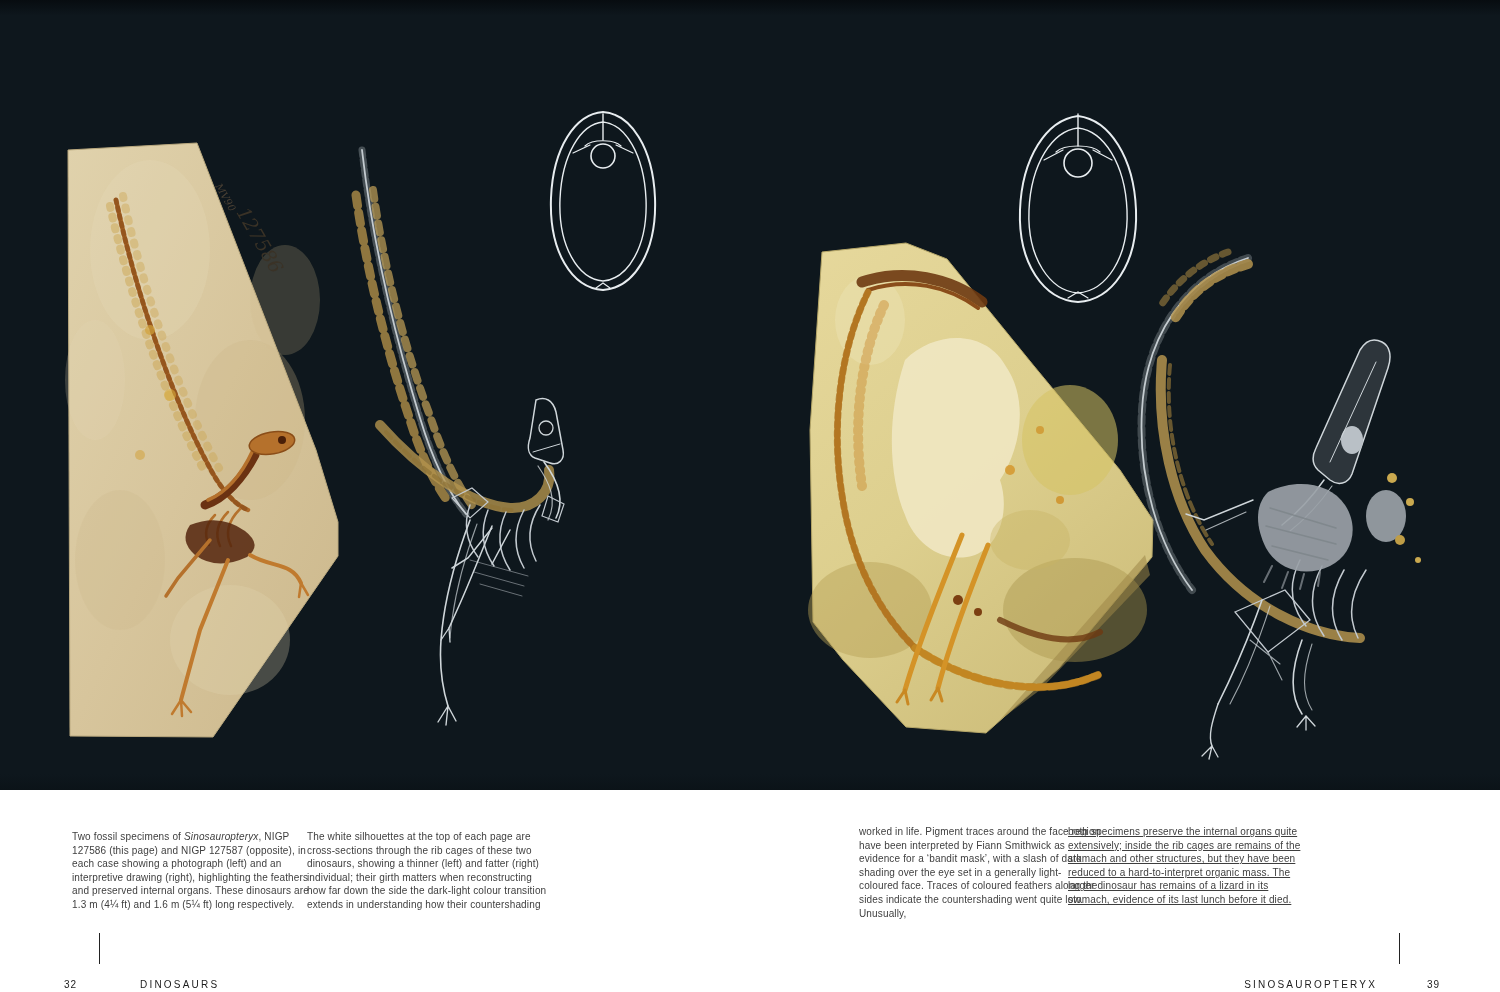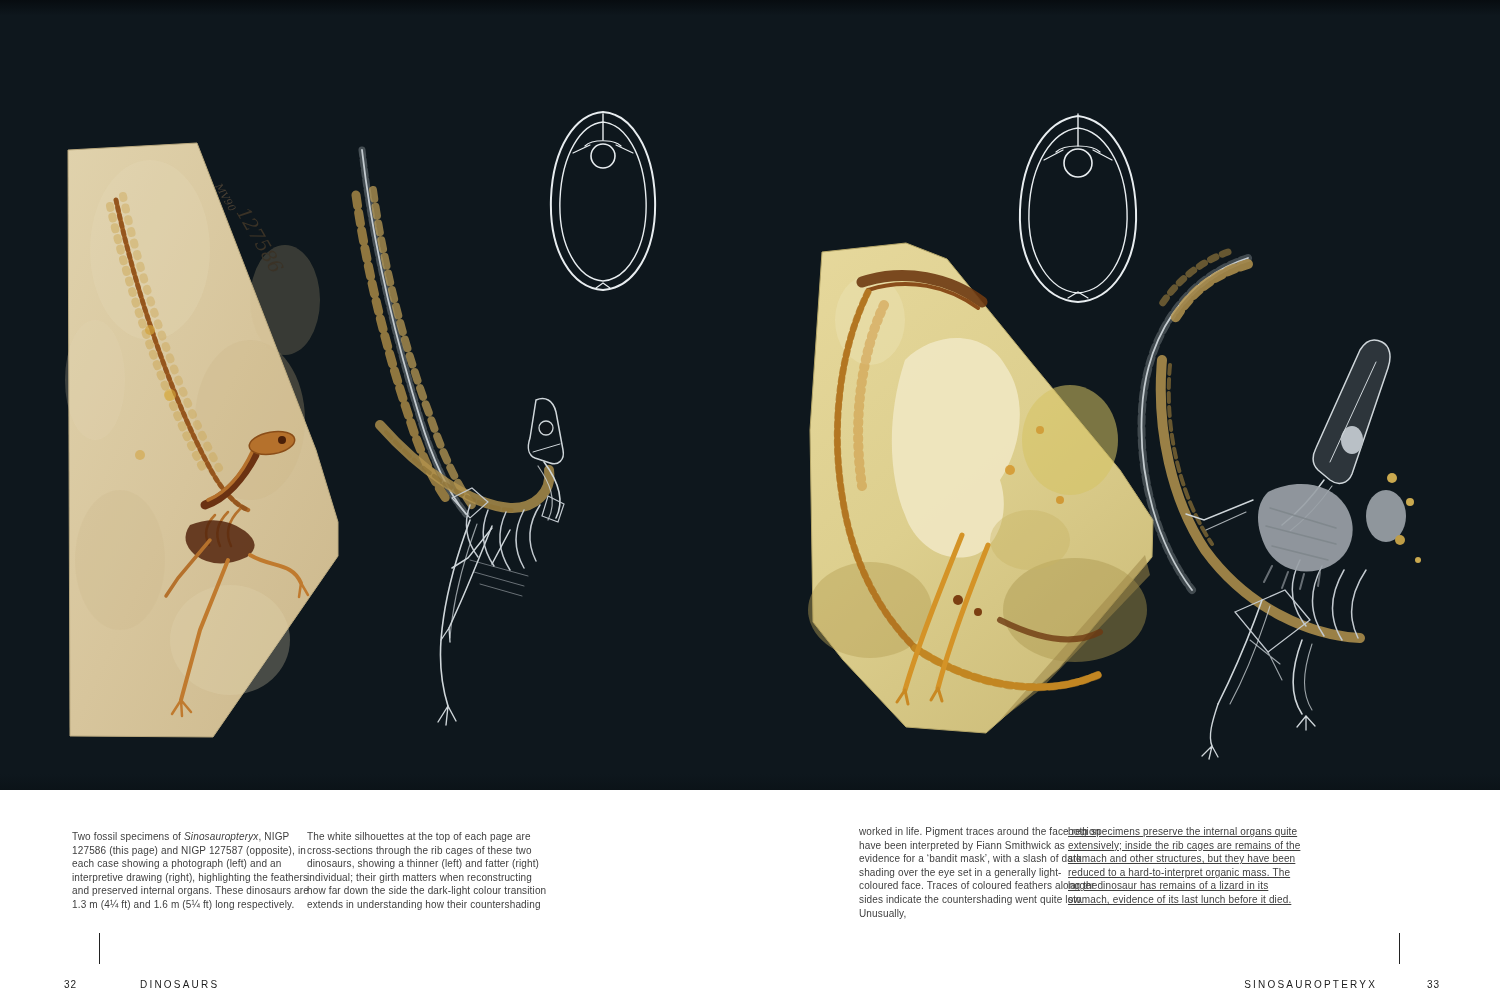--- a/index.html
+++ b/index.html
@@ -262,16 +262,16 @@
     <p class="caption cap3">worked in life. Pigment traces around the face region have been interpreted by Fiann Smithwick as evidence for a ‘bandit mask’, with a slash of dark shading over the eye set in a generally light-coloured face. Traces of coloured feathers along the sides indicate the countershading went quite low. Unusually,</p>
 
     <p class="caption cap4">both specimens preserve the internal organs quite extensively; inside the rib cages are remains of the stomach and other structures, but they have been reduced to a hard-to-interpret organic mass. The larger dinosaur has remains of a lizard in its stomach, evidence of its last lunch before it died.</p>
 
     <div class="folio pn-left">32</div>
     <div class="rule rule-left"></div>
     <div class="folio rh-left">DINOSAURS</div>
 
     <div class="folio rh-right">SINOSAUROPTERYX</div>
     <div class="rule rule-right"></div>
-    <div class="folio pn-right">33</div>
+    <div class="folio pn-right">39</div>
 
   </div>
 </div>
 
 </body></html>

